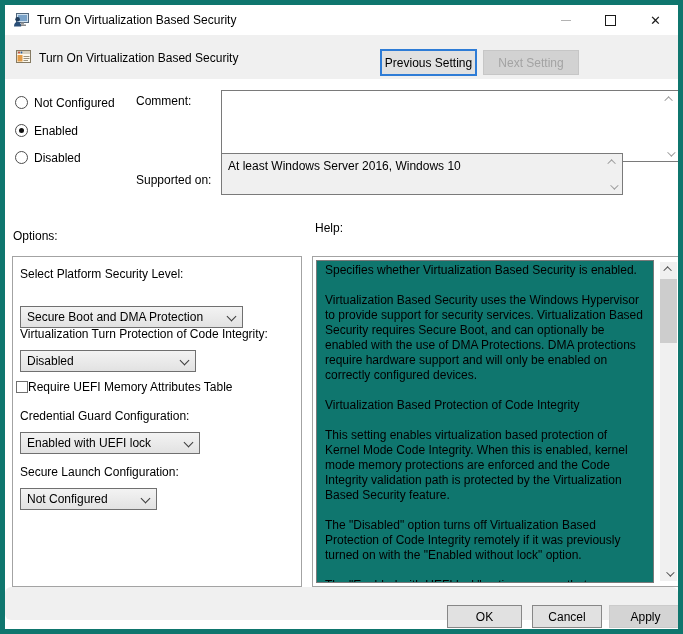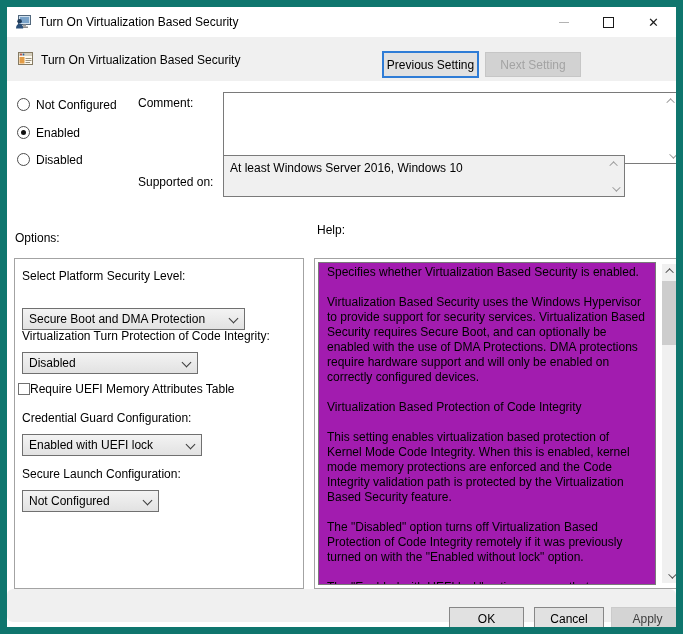--- a/index.html
+++ b/index.html
@@ -1,18 +1,18 @@
 <!DOCTYPE html>
 <html><head>
 <meta charset="utf-8">
 <style>
   html,body{margin:0;padding:0;background:#c8c8c8;}
   .window{
     position:relative; width:683px; height:634px; box-sizing:border-box;
-    background:#ffffff; border:7px solid #0f766e; overflow:hidden;
+    background:#ffffff; border:5px solid #0f766e; overflow:hidden;
     font-family:"Liberation Sans","DejaVu Sans",sans-serif; font-size:12px; color:#000;padding-left:22px;
   }
   
   .titlebar{position:absolute;left:0;top:0;width:100%;height:30px;background:#fff;display:flex;align-items:center;}
   .titlebar .appicon{margin-left:8px;flex:0 0 auto;display:flex;}
   .titlebar .title{margin-left:8px;flex:1;white-space:nowrap;overflow:hidden;}
   .capbtns{display:flex;height:100%;flex:0 0 auto;}
   .cap{width:45px;height:100%;display:flex;align-items:center;justify-content:center;}
   .minbar{width:10px;height:1px;background:#b3b3b3;display:block;}
   .maxbox{width:9px;height:9px;border:1px solid #1a1a1a;display:block;}
@@ -45,30 +45,30 @@
   .seclabel{position:absolute;white-space:nowrap;text-align:right;}
   .panel{position:absolute;box-sizing:border-box;border:1px solid #a3a3a3;background:#fff;}
   .opt-label{position:absolute;left:7px;white-space:nowrap;}
   .combo{position:absolute;left:7px;height:22px;box-sizing:border-box;border:1px solid #707070;
          background:linear-gradient(#f3f3f3,#e2e2e2);display:flex;align-items:center;padding:0 20px 0 6px;white-space:nowrap;overflow:hidden;}
   .combo .cchev{position:absolute;right:7px;top:6px;width:6px;height:6px;border-right:1px solid #3c3c3c;border-bottom:1px solid #3c3c3c;transform:rotate(45deg);}
   .check-row{position:absolute;left:3px;display:flex;align-items:center;white-space:nowrap;}
   .checkbox{width:12px;height:12px;box-sizing:border-box;border:1px solid #707070;background:#fff;flex:0 0 auto;}
   
   .help-text{position:absolute;left:3px;top:3px;right:27px;bottom:3px;box-sizing:border-box;border:1px solid #7a7a7a;
-             background:#a21caf;padding:2px 8px 0 8px;overflow:hidden;line-height:15px;}
+             background:#0f766e;padding:2px 8px 0 8px;overflow:hidden;line-height:15px;}
   .help-text p{margin:0 0 15px 0;}
   .help-scroll{position:absolute;right:4px;top:5px;bottom:5px;width:17px;background:#f0f0f0;}
   .help-scroll .sarrow{position:absolute;left:0;width:100%;height:14px;display:flex;align-items:center;justify-content:center;}
   .help-scroll .sarrow.dn{bottom:0;}
   .help-thumb{position:absolute;left:0;top:17px;width:100%;height:64px;background:#cdcdcd;}
   
   .footer{position:absolute;left:0;top:582px;width:100%;height:33px;background:#f0f0f0;border-radius:6px;}
   .push{position:absolute;top:18px;height:23px;background:#e1e1e1;border:1px solid #878787;}
-  .push.disabled{background:#d4d4d4;border-color:#cbcbcb;color:#404040;}
+  .push.disabled{background:#d4d4d4;border-color:#cbcbcb;color:#000000;}
 </style>
 </head>
 <body>
 
 <div class="window">
 
   <div class="titlebar">
     <span class="appicon">
       <svg width="16" height="16" viewBox="0 0 16 16">
         <rect x="3.5" y="1.5" width="12" height="9" fill="#cfe0ee" stroke="#51677c"></rect>

